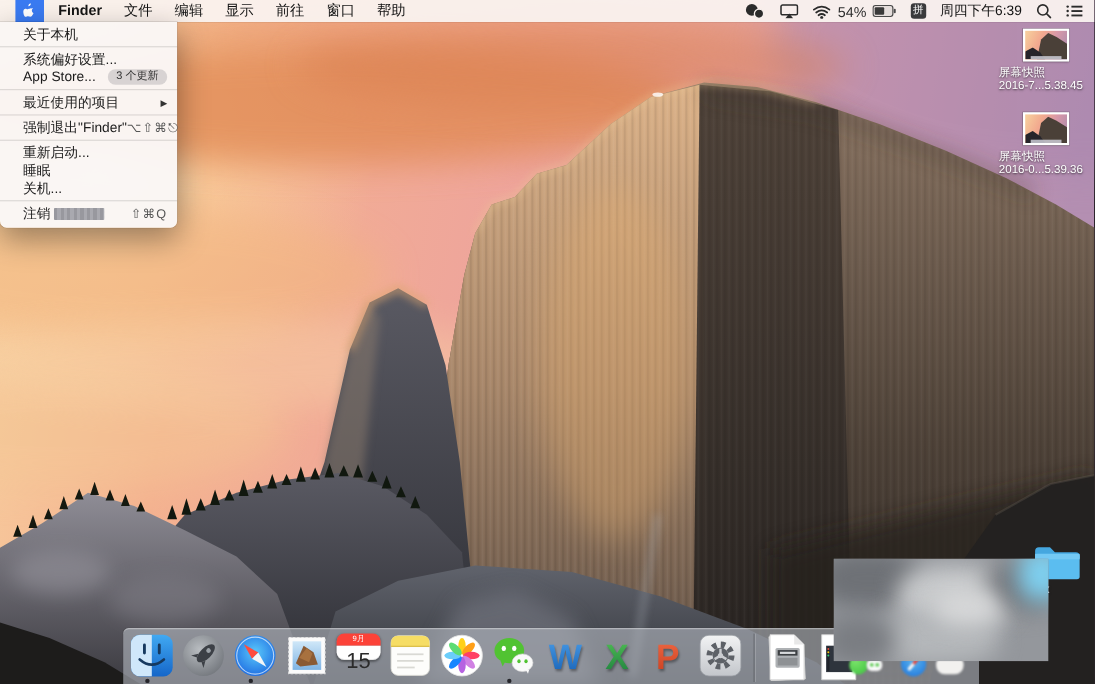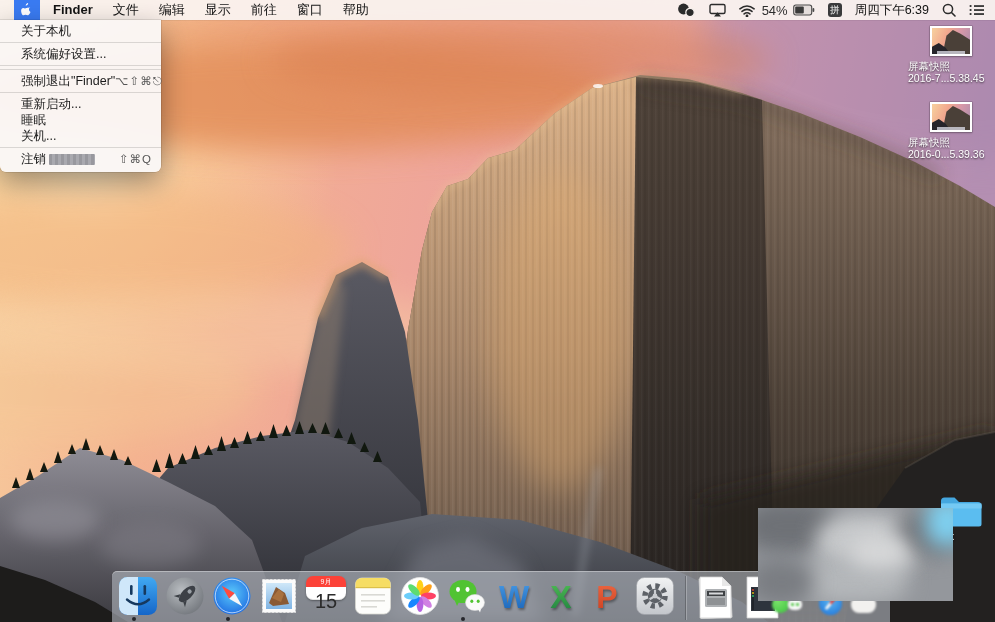--- a/index.html
+++ b/index.html
@@ -277,21 +277,31 @@
 </div>
 
 <div class="apple-menu">
   <div class="mi">
       <span>关于本机</span>
     </div>
   <div class="msep"></div>
   <div class="mi">
       <span>系统偏好设置...</span>
     </div>
+  <div class="mi">
+      <span>App Store...</span>
+      <span class="grow"></span>
+      <span class="badge">3 个更新</span>
+    </div>
   <div class="msep"></div>
+  <div class="mi">
+      <span>最近使用的项目</span>
+      <span class="grow"></span>
+      <span class="subarrow">▶</span>
+    </div>
   <div class="msep"></div>
   <div class="mi">
       <span>强制退出"Finder"</span>
       <span class="grow"></span>
       <span class="shortcut">⌥⇧⌘⎋</span>
     </div>
   <div class="msep"></div>
   <div class="mi">
       <span>重新启动...</span>
     </div>

